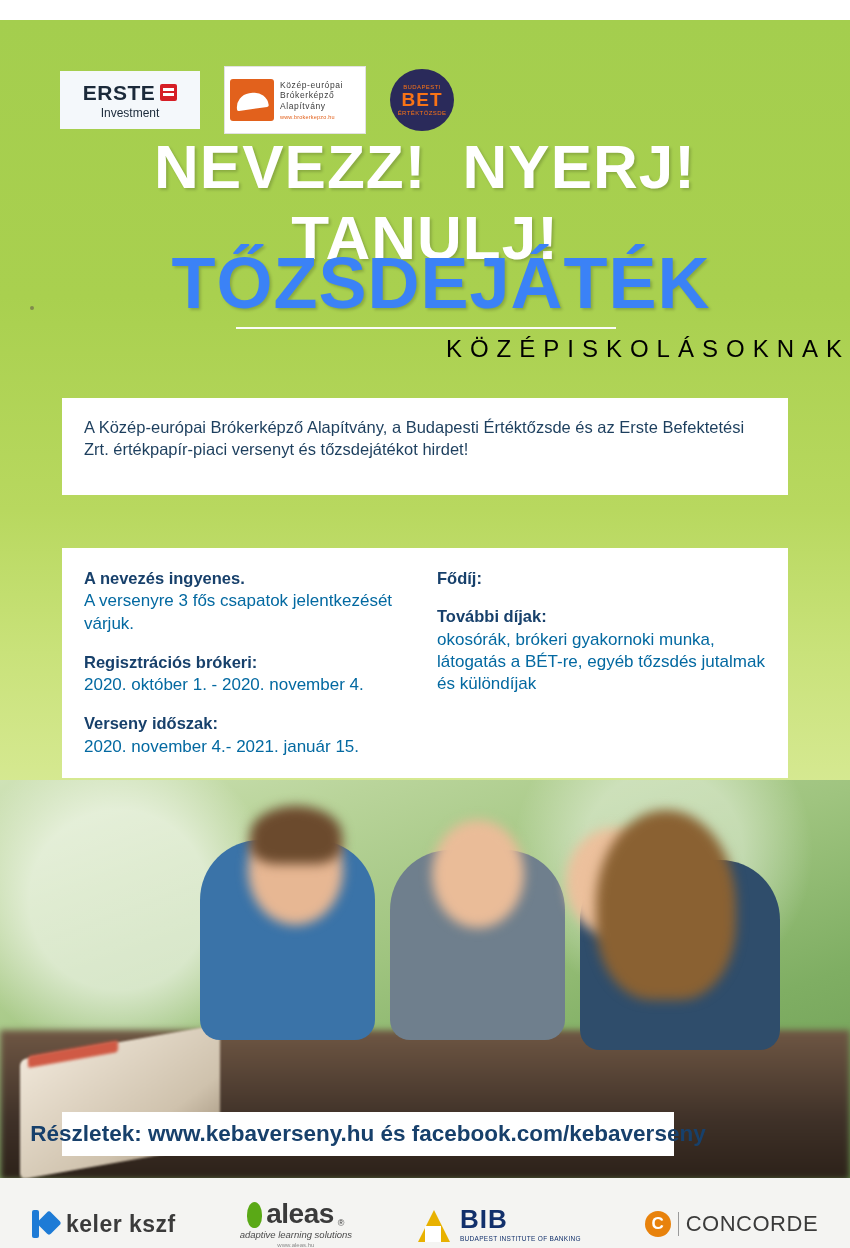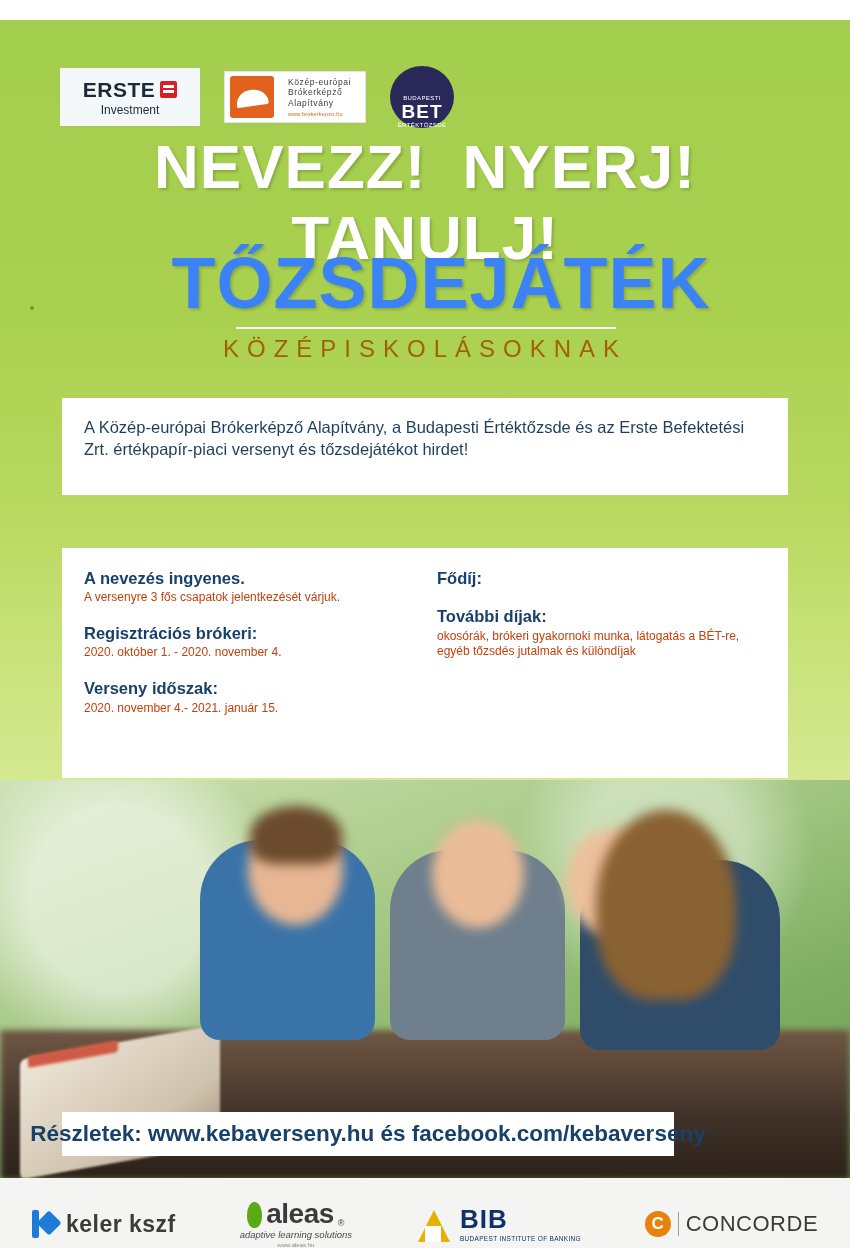--- a/index.html
+++ b/index.html
@@ -105,24 +105,24 @@
     content: "";
     position: absolute; left: 3px; top: 4px;
     width: 11px; height: 3px;
     background: #fff;
     box-shadow: 0 5px 0 #fff;
   }
   .logo-erste .l2 {
     font-size: 12px; color: #1b2a3a; margin-top: 4px;
   }
   .logo-keba {
-    width: 142px; height: 52px;
+    width: 142px; height: 68px;
     background: #ffffff;
     border: 1px solid #e2e2e2;
-    display: flex; align-items: center; gap: 14px;
+    display: flex; align-items: center; gap: 6px;
     padding: 0 5px;
     box-sizing: border-box;
   }
   .keba-mark {
     width: 44px; height: 42px;
     background: #e2611c;
     border-radius: 3px;
     position: relative;
     flex: none;
   }
@@ -139,23 +139,23 @@
     font-size: 8.5px; color: #3b3b3b; line-height: 1.25;
     letter-spacing: 0.6px;
   }
   .keba-url {
     font-size: 5.5px; color: #e2611c; margin-top: 3px; letter-spacing: .2px;
   }
   .logo-bet {
     width: 64px; height: 62px;
     border-radius: 50%;
     background: #2a2a5a;
-    color: #ffffff;
+    color: #f97316;
     display: flex; flex-direction: column;
-    align-items: center; justify-content: flex-end;
+    align-items: center; justify-content: center;
     text-align: center;
     line-height: 1.05;
     flex: none;
   }
   .logo-bet .b1 { font-size: 6px; letter-spacing: .4px; }
   .logo-bet .b2 { font-size: 19px; font-weight: bold; letter-spacing: 1px; }
   .logo-bet .b3 { font-size: 6px; letter-spacing: .4px; }
   
   .headline {
     position: absolute;
@@ -184,22 +184,22 @@
     position: absolute;
     left: 236px; top: 307px;
     width: 380px; height: 2px;
     background: #ffffff;
     opacity: .95;
   }
   .subhead2 {
     position: absolute;
     left: 0; top: 315px;
     width: 850px;
-    text-align: center;
-    color: #a16207;
+    text-align: right;
+    color: #000000;
     font-size: 24px;
     letter-spacing: 8px;
     font-weight: 500;
   }
   
   .panel {
     position: absolute;
     background: #ffffff;
     left: 62px;
     width: 726px;
@@ -235,22 +235,22 @@
   .blk { margin-bottom: 17px; }
   .blk:last-child { margin-bottom: 0; }
   .blk-h {
     color: #17406b;
     font-weight: bold;
     font-size: 16.5px;
     line-height: 1.3;
     margin: 0 0 1px 0;
   }
   .blk-b {
-    color: #c2410c;
-    font-size: 12px;
+    color: #0369a1;
+    font-size: 17px;
     line-height: 1.3;
     margin: 0;
   }
   
   .person {
     position: absolute;
     filter: blur(0.6px);
   }
   
   .urlbar {

